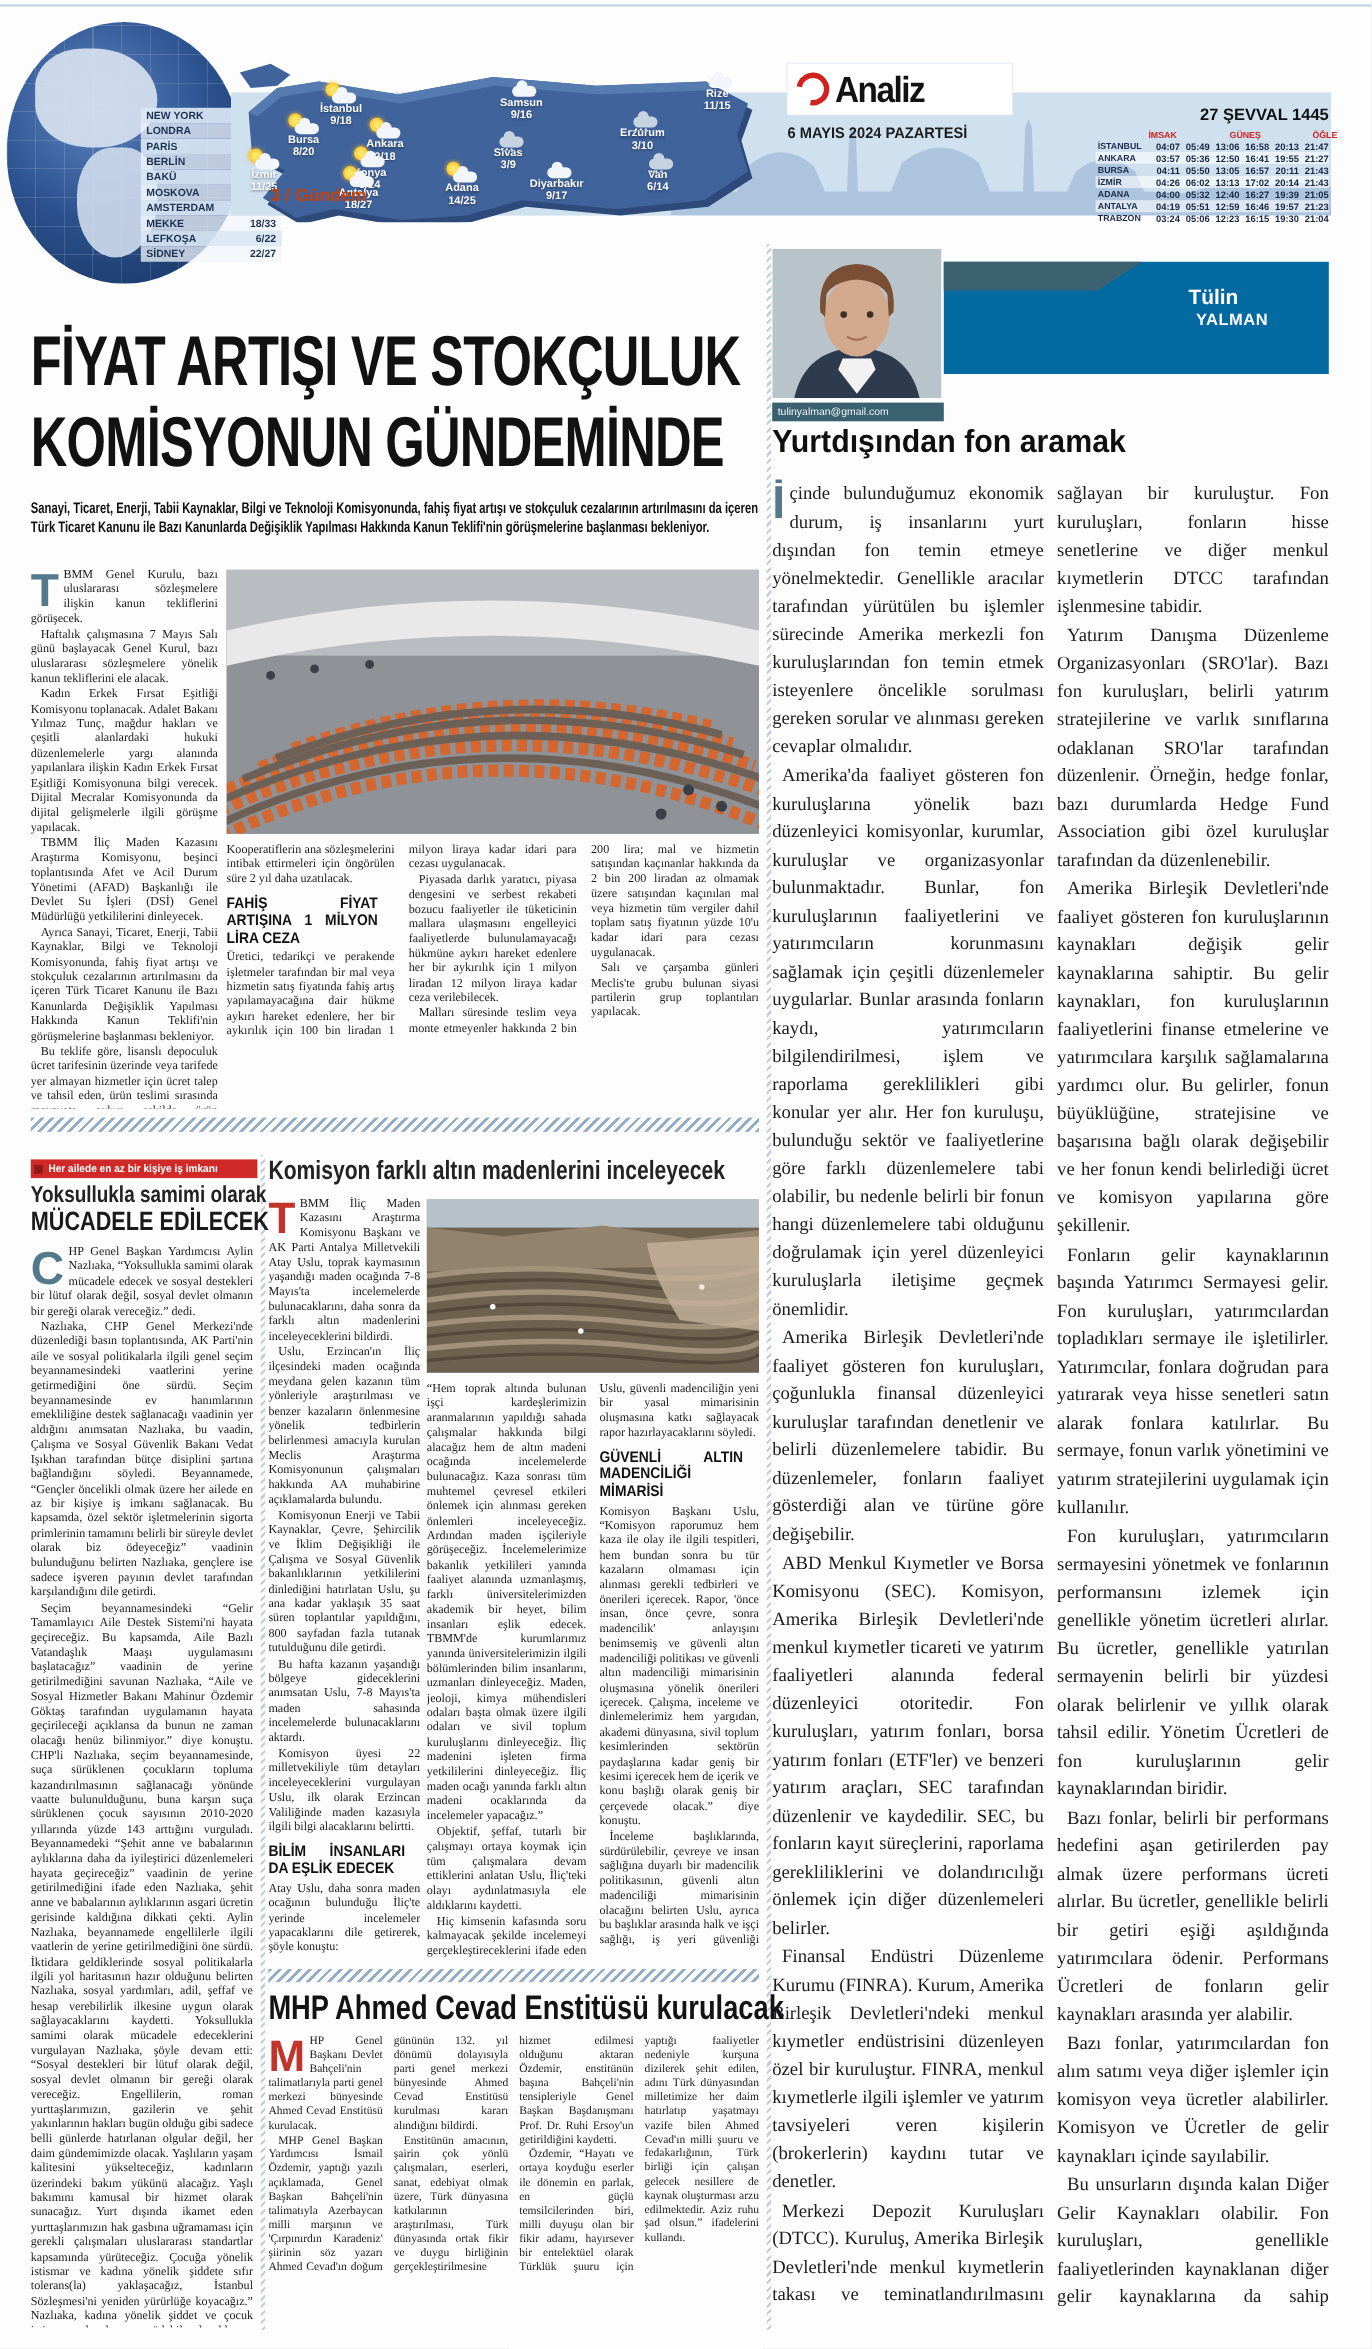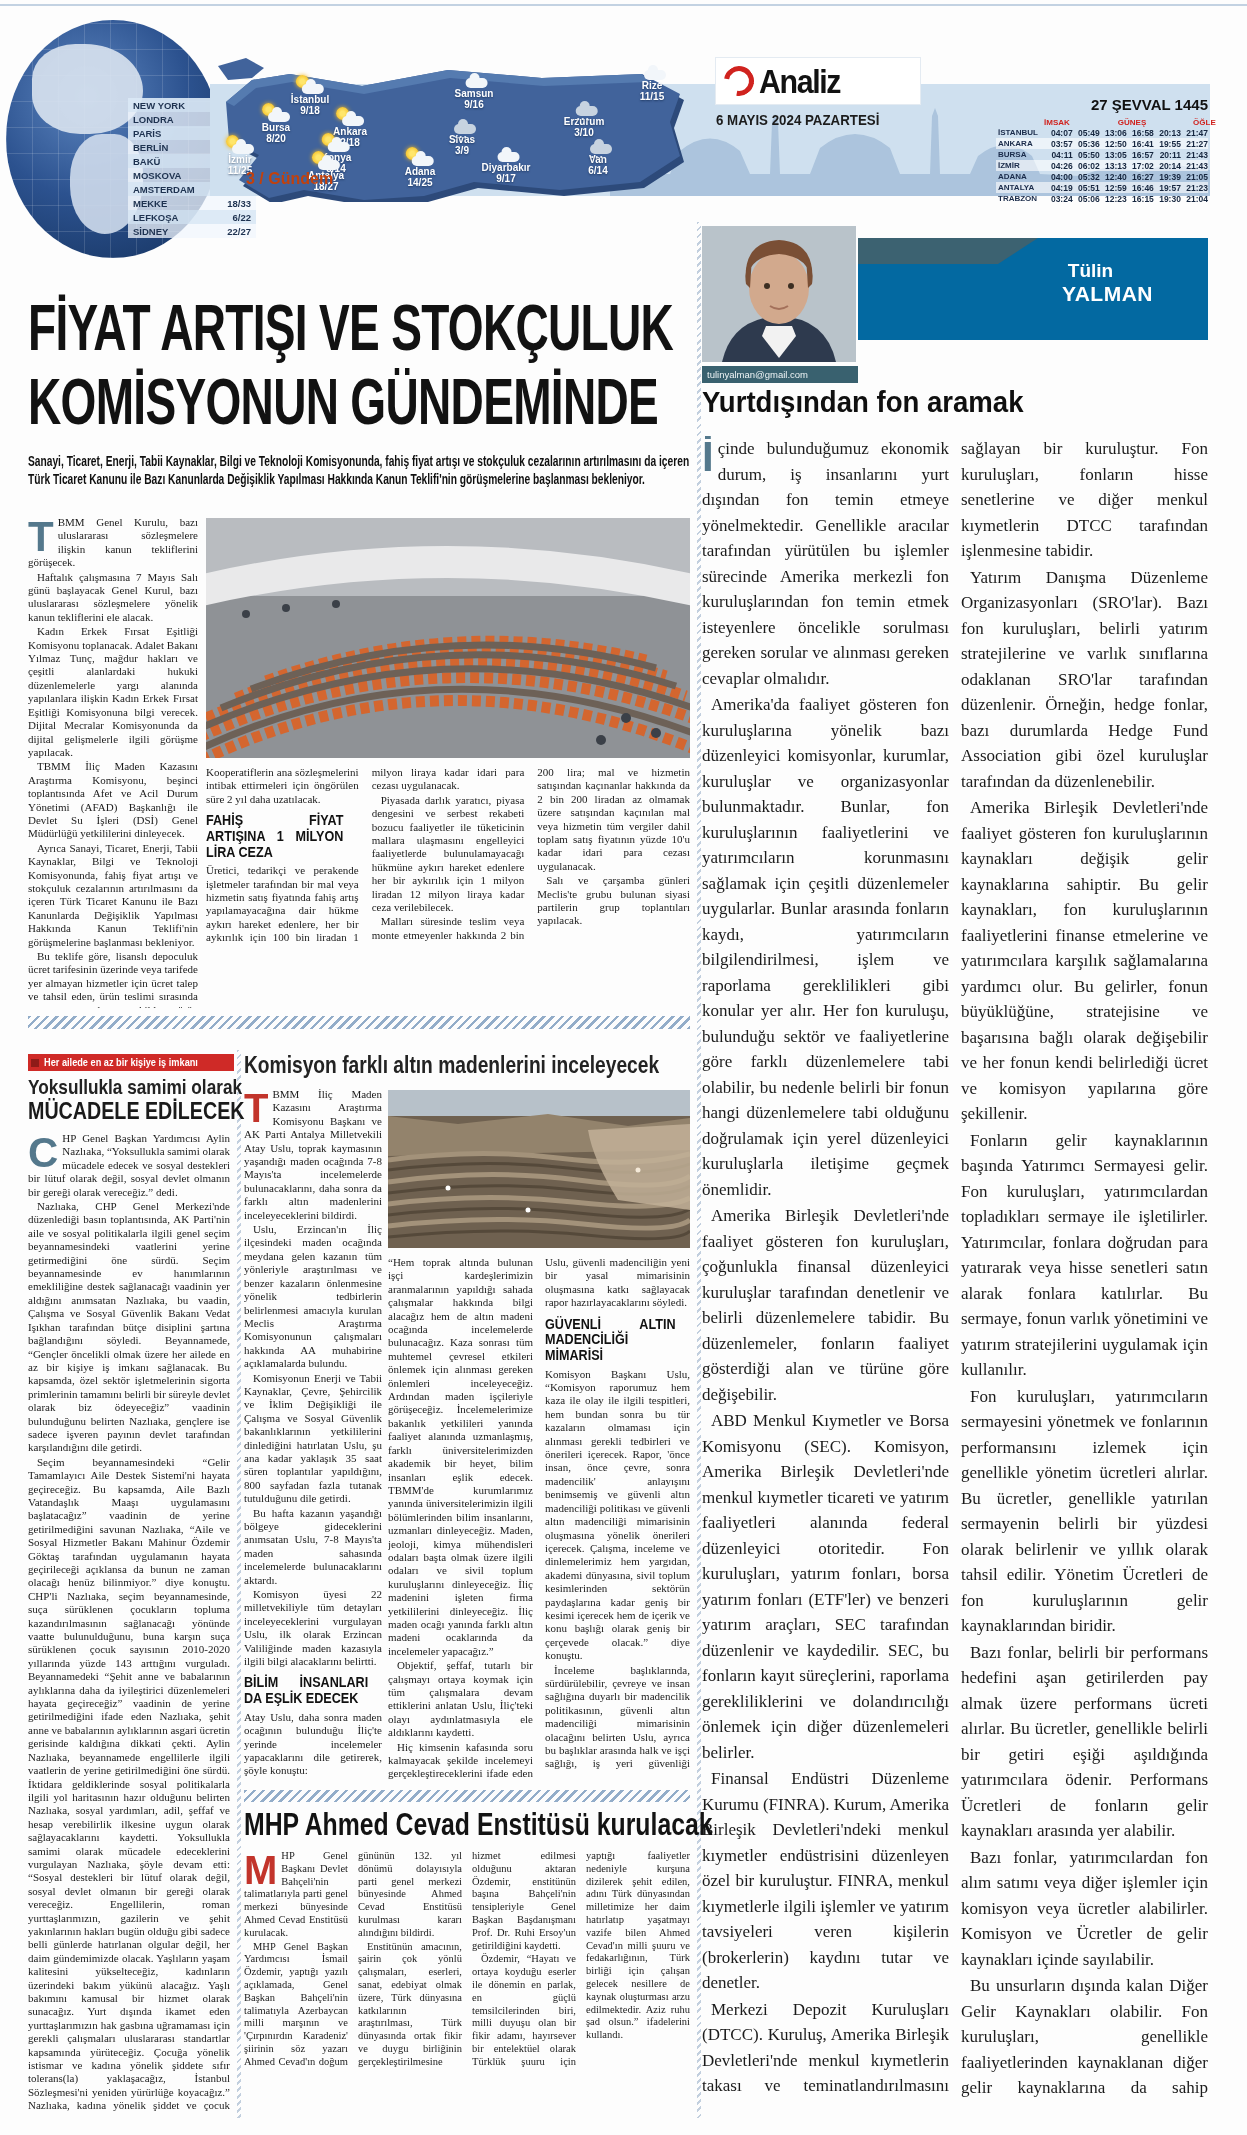--- a/index.html
+++ b/index.html
@@ -90,21 +90,21 @@
   .mhp-hl{position:absolute;left:244px;top:1808px;font:800 31px/1.1 "Liberation Sans",sans-serif;color:#131313;
     transform:scaleX(.8);transform-origin:0 0;white-space:nowrap;}
   
   .col-photo{position:absolute;left:702px;top:226px;width:154px;height:136px;overflow:hidden;}
   .plate{position:absolute;left:858px;top:238px;width:350px;height:102px;background:#0369a1;}
   .plate::before{content:'';position:absolute;left:0;top:0;border-top:26px solid #3c6271;
     border-right:40px solid transparent;width:40%;}
   .plate .pname{position:absolute;right:55px;top:22px;text-align:center;color:#fff;
     font-family:"Liberation Sans",sans-serif;}
   .plate .pn1{font-size:19px;font-weight:700;display:block;}
-  .plate .pn2{font-size:21px;font-weight:800;display:block;letter-spacing:.5px;margin-left:34px;}
+  .plate .pn2{font-size:15px;font-weight:800;display:block;letter-spacing:.5px;margin-left:34px;}
   .email-bar{position:absolute;left:702px;top:366px;width:156px;height:17px;background:#39616f;
     font:400 9.5px/17px "Liberation Sans",sans-serif;color:#eef4f6;padding-left:5px;box-sizing:border-box;}
   .col-title{position:absolute;left:702px;top:388px;font:800 29px/1 "Liberation Sans",sans-serif;color:#0f0f0f;
     transform:scaleX(.95);transform-origin:0 0;}
   .col-body{position:absolute;left:702px;top:436px;width:506px;height:1682px;font-size:17px;line-height:1.5;}
 </style>
 </head>
 <body>
 
 <div class="page">

